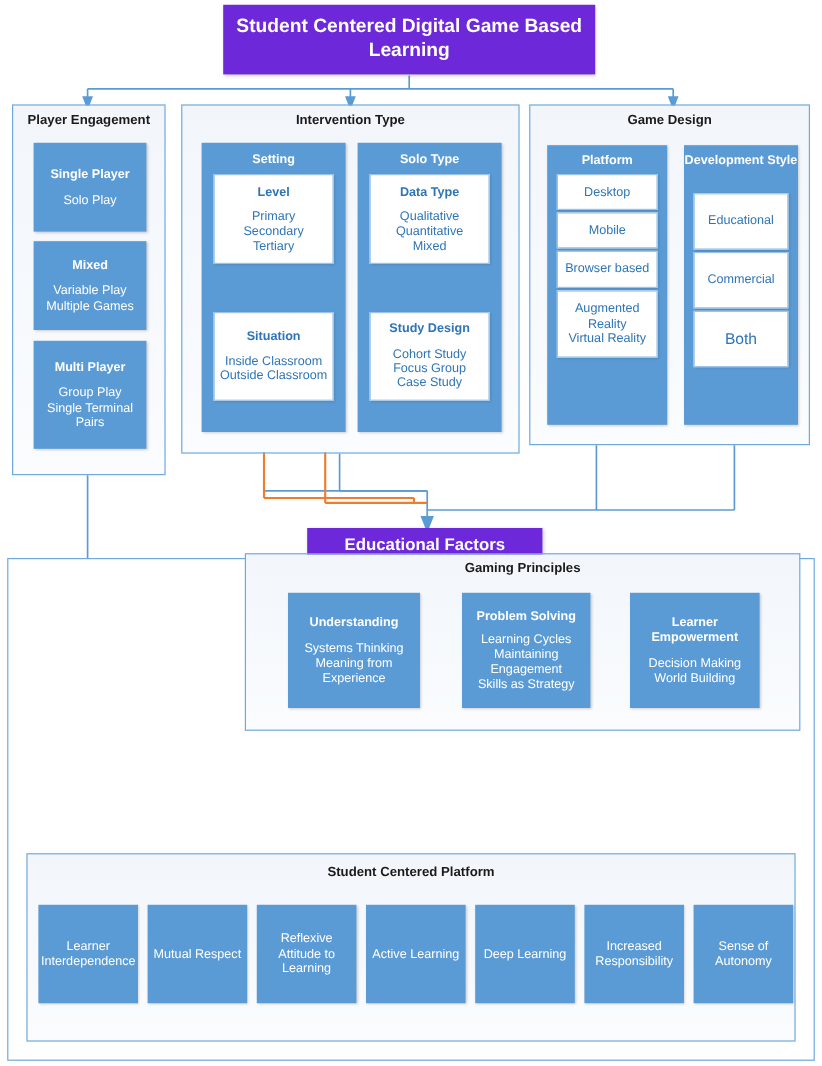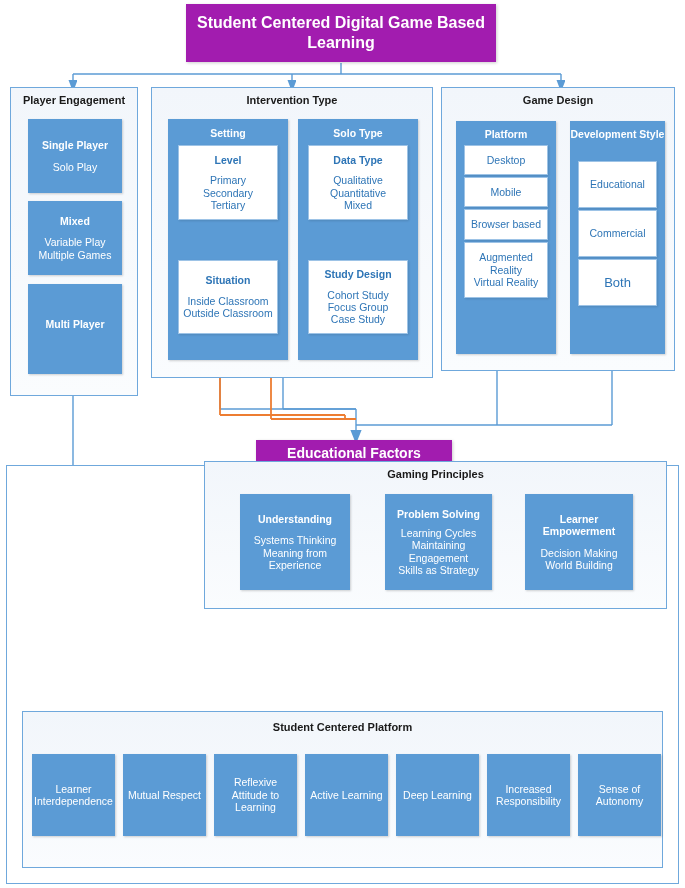--- a/index.html
+++ b/index.html
@@ -35,21 +35,21 @@
     border:1px solid #6FA8DC;
   }
   .group > .gtitle{
     position:absolute;left:0;right:0;top:6px;text-align:center;
     font-weight:bold;color:#1a1a1a;font-size:11px;
   }
   .plain{
     background:#ffffff;border:1px solid #6FA8DC;
   }
   .title-banner{
-    background:#a21caf;color:#fff;font-weight:bold;text-align:center;
+    background:#6d28d9;color:#fff;font-weight:bold;text-align:center;
     display:flex;align-items:center;justify-content:center;line-height:1.22;
     box-shadow:1px 1px 3px rgba(0,0,0,.2);
   }
 </style>
 </head>
 <body>
 
 <div id="root">
 
   <svg class="lines" viewBox="0 0 685 888">
@@ -122,20 +122,23 @@
     <div class="abs blue" style="left:17px;top:113px;width:94px;height:74px;font-size:10.5px;">
       <div class="hd">Mixed</div>
       <div style="height:9px"></div>
       <div class="bd" style="white-space:pre-line">Variable Play
 Multiple Games</div>
     </div>
 
     <div class="abs blue" style="left:17px;top:196px;width:94px;height:90px;font-size:10.5px;">
       <div class="hd">Multi Player</div>
       <div style="height:9px"></div>
+      <div class="bd" style="white-space:pre-line">Group Play
+Single Terminal
+Pairs</div>
     </div>
   </div>
 
   <div class="abs group" style="left:151px;top:87px;width:282px;height:291px;">
     <div class="gtitle">Intervention Type</div>
 
     <div class="abs blue" style="left:16px;top:31px;width:120px;height:241px;justify-content:flex-start;padding-top:8px;font-size:10.5px;">
       <div class="hd">Setting</div>
     </div>
     <div class="abs white" style="left:26px;top:57px;width:100px;height:75px;font-size:10.5px;">

